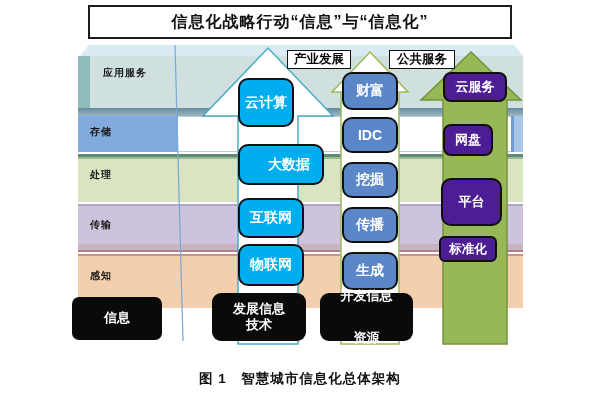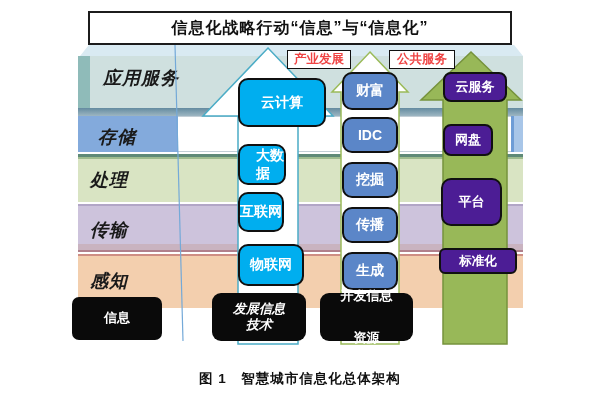--- a/index.html
+++ b/index.html
@@ -1,52 +1,52 @@
 <!DOCTYPE html>
 <html><head>
 <meta charset="utf-8">
 <style>
   html,body{margin:0;padding:0;background:#fff;}
   body{width:600px;height:400px;font-family:"Liberation Sans","DejaVu Sans",sans-serif;}
   .stage{position:relative;width:600px;height:400px;background:#fff;overflow:hidden;}
 
   
-  .title-box{position:absolute;left:88px;top:11px;width:420px;height:30px;background:#fff;
+  .title-box{position:absolute;left:88px;top:5px;width:420px;height:30px;background:#fff;
     border:2px solid #1c1c1c;display:flex;align-items:center;justify-content:center;}
   .title-box span{font-size:16px;font-weight:bold;color:#111;letter-spacing:1px;}
 
   
   .top-strip{position:absolute;left:80px;top:45px;width:443px;height:11px;background:#D9EAF2;
     clip-path:polygon(2% 0,98% 0,100% 100%,0 100%);z-index:1;}
   .band{position:absolute;left:78px;width:445px;z-index:1;}
   .band-app{top:56px;height:52px;background:linear-gradient(90deg,#8FBBB9 0 12px,#CFE0DF 12px);}
   .app-shadow{position:absolute;left:78px;top:108px;width:445px;height:8px;z-index:1;
     background:linear-gradient(180deg,#648BA0,#9DB6C2);}
   .row-storage{top:116px;height:36px;background:#fff;border-top:1px solid #c2ced6;border-bottom:1px solid #c2ced6;box-sizing:border-box;}
   .storage-label-box{position:absolute;left:78px;top:116px;width:100px;height:36px;background:#83AADC;z-index:1;}
   .storage-right-strip{position:absolute;left:511px;top:116px;width:12px;height:36px;z-index:1;
     background:linear-gradient(90deg,#6E9DD6 0 3px,#A8C6E8 3px);}
   .band-process{top:154px;height:48px;background:linear-gradient(180deg,#5F8A78 0 3px,#9FBC8F 3px 5px,#D9E4C3 5px);}
   .band-transmit{top:204px;height:48px;background:linear-gradient(180deg,#B2A6C6 0 2px,#CDC3DC 2px 40px,#C9B3C0 40px 46px,#B0808C 46px);}
   .band-sense{top:254px;height:54px;background:linear-gradient(180deg,#CE8E84 0 2px,#F3CFAE 2px);}
-  .layer-label{position:absolute;z-index:2;font-size:18px;font-weight:bold;color:#1a1a1a;letter-spacing:1px;font-style:italic;}
+  .layer-label{position:absolute;z-index:2;font-size:10px;font-weight:bold;color:#1a1a1a;letter-spacing:1px;}
 
   
   .overlay{position:absolute;left:0;top:0;width:600px;height:400px;z-index:3;pointer-events:none;}
 
   
   .item{position:absolute;z-index:4;border:2px solid #101010;border-radius:10px;
     display:flex;align-items:center;justify-content:center;color:#fff;font-weight:bold;font-size:14px;box-sizing:border-box;}
   .item.cyan{background:#00AEEF;}
   .item.blue{background:#5B86C8;}
   .item.olive{background:#4c1d95;border-radius:8px;font-size:13px;}
 
   
   .tag{position:absolute;z-index:5;background:#fff;border:1.5px solid #101010;
-    display:flex;align-items:center;justify-content:center;color:#ef4444;font-weight:bold;font-size:12.5px;box-sizing:border-box;}
+    display:flex;align-items:center;justify-content:center;color:#000000;font-weight:bold;font-size:12.5px;box-sizing:border-box;}
 
   
   .bbox{position:absolute;z-index:5;background:#0a0a0a;border-radius:9px;color:#fff;
     display:flex;flex-direction:column;align-items:center;justify-content:center;
     font-weight:bold;font-size:13px;line-height:1.25;text-align:center;}
 
   .caption{position:absolute;left:0;top:370px;width:600px;text-align:center;
     font-size:13.5px;font-weight:bold;color:#111;letter-spacing:1px;z-index:2;}
 </style>
 </head>
@@ -62,55 +62,55 @@
   <div class="band band-app"></div>
   <div class="app-shadow"></div>
   <div class="band row-storage"></div>
   <div class="storage-label-box"></div>
   <div class="storage-right-strip"></div>
   <div class="band band-process"></div>
   <div class="band band-transmit"></div>
   <div class="band band-sense"></div>
 
   <span class="layer-label" style="left:103px;top:66px;">应用服务</span>
-  <span class="layer-label" style="left:98px;top:125px;text-align:right;">存储</span>
+  <span class="layer-label" style="left:90px;top:125px;text-align:right;">存储</span>
   <span class="layer-label" style="left:90px;top:168px;">处理</span>
   <span class="layer-label" style="left:90px;top:218px;">传输</span>
   <span class="layer-label" style="left:90px;top:269px;">感知</span>
 
   <svg class="overlay" viewBox="0 0 600 400">
     <line x1="175" y1="45" x2="183" y2="341" stroke="#74A9D8" stroke-width="1.2"></line>
     <path d="M268,48 L333,116 L298,116 L298,344 L238,344 L238,116 L203,116 Z" fill="#ffffff" stroke="#4BACC6" stroke-width="1.5"></path>
     <path d="M370,52 L408,92 L399,92 L399,344 L341,344 L341,92 L332,92 Z" fill="#ffffff" stroke="#9BBB59" stroke-width="1.5"></path>
     <path d="M471,52 L521,100 L507,100 L507,344 L443,344 L443,100 L421,100 Z" fill="#98B858" stroke="#76923C" stroke-width="1.5"></path>
   </svg>
 
-  <div class="item cyan" style="left:238px;top:78px;width:88px;height:49px;">云计算</div>
-  <div class="item cyan" style="left:238px;top:144px;width:48px;height:41px;padding-left:16px;">大数据</div>
-  <div class="item cyan" style="left:238px;top:192px;width:46px;height:40px;">互联网</div>
+  <div class="item cyan" style="left:238px;top:78px;width:56px;height:49px;">云计算</div>
+  <div class="item cyan" style="left:238px;top:144px;width:86px;height:41px;padding-left:16px;">大数据</div>
+  <div class="item cyan" style="left:238px;top:198px;width:66px;height:40px;">互联网</div>
   <div class="item cyan" style="left:238px;top:244px;width:66px;height:42px;">物联网</div>
 
   <div class="item blue" style="left:342px;top:72px;width:56px;height:38px;">财富</div>
   <div class="item blue" style="left:342px;top:117px;width:56px;height:36px;">IDC</div>
   <div class="item blue" style="left:342px;top:162px;width:56px;height:36px;">挖掘</div>
   <div class="item blue" style="left:342px;top:207px;width:56px;height:36px;">传播</div>
   <div class="item blue" style="left:342px;top:252px;width:56px;height:38px;">生成</div>
 
   <div class="item olive" style="left:443px;top:72px;width:64px;height:30px;">云服务</div>
   <div class="item olive" style="left:443px;top:124px;width:50px;height:32px;">网盘</div>
   <div class="item olive" style="left:441px;top:178px;width:61px;height:48px;border-radius:10px;">平台</div>
-  <div class="item olive" style="left:439px;top:248px;width:78px;height:26px;border-radius:6px;font-size:12.5px;">标准化</div>
+  <div class="item olive" style="left:439px;top:236px;width:58px;height:26px;border-radius:6px;font-size:12.5px;">标准化</div>
 
   <div class="tag" style="left:287px;top:50px;width:64px;height:19px;">产业发展</div>
   <div class="tag" style="left:389px;top:50px;width:66px;height:19px;">公共服务</div>
 
   <div class="bbox" style="left:72px;top:297px;width:90px;height:43px;border-radius:7px;">
     <span>信息</span>
   </div>
-  <div class="bbox" style="left:212px;top:293px;width:94px;height:48px;font-style:italic;">
+  <div class="bbox" style="left:212px;top:293px;width:94px;height:48px;">
     <span>发展信息</span>
     <span>技术</span>
   </div>
   <div class="bbox" style="left:320px;top:293px;width:93px;height:48px;gap:26px;">
     <span>开发信息</span>
     <span>资源</span>
   </div>
 
   <div class="caption">图 1　智慧城市信息化总体架构</div>
 </div>

